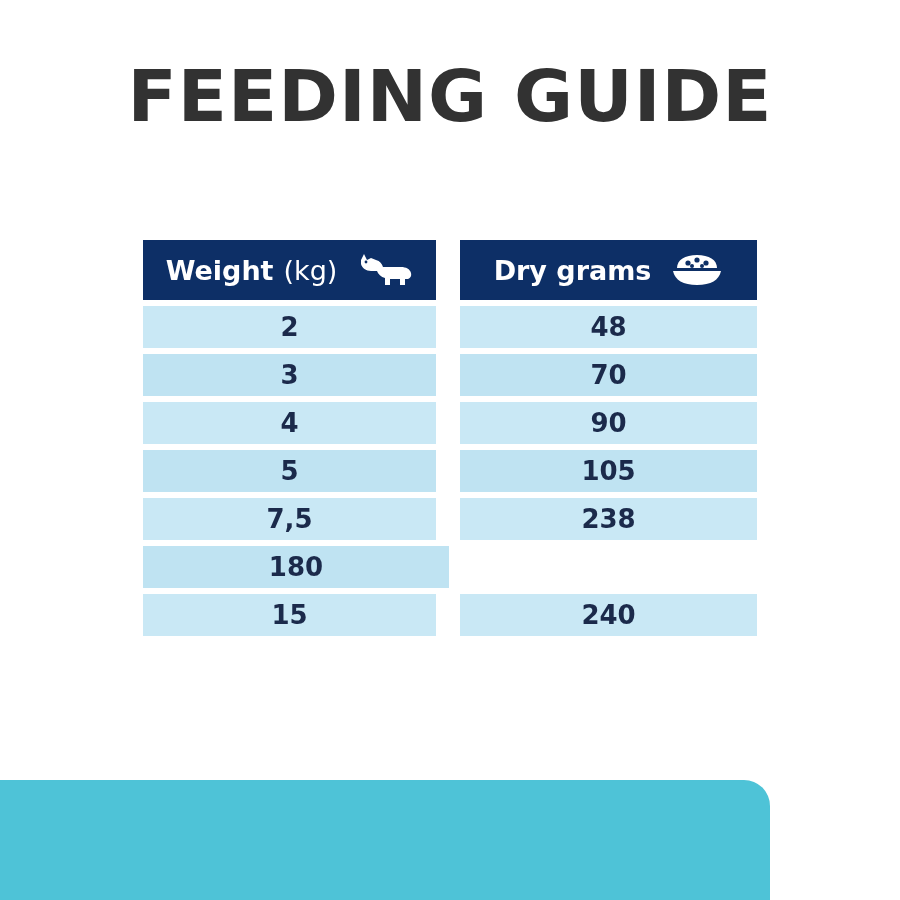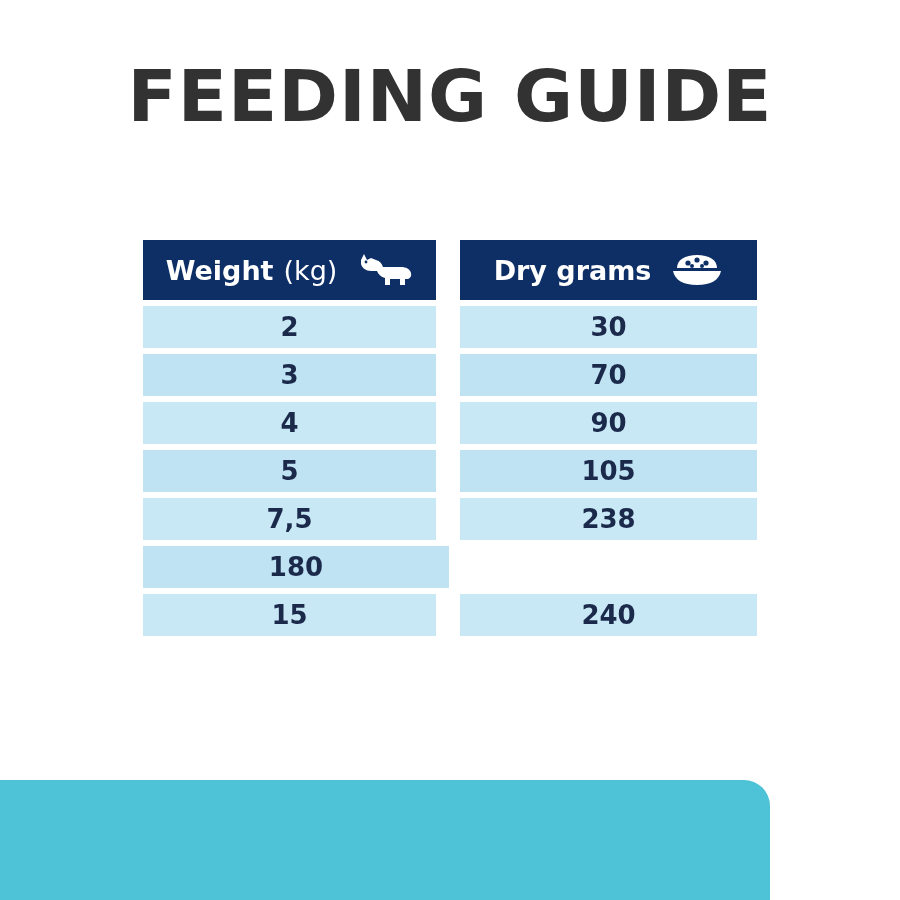--- a/index.html
+++ b/index.html
@@ -131,21 +131,21 @@
             <circle cx="21" cy="14" r="2" fill="#0d2f66"></circle>
             <circle cx="31" cy="14" r="2" fill="#0d2f66"></circle>
             <path fill="#ffffff" d="M2 19 L50 19 C48 28 40 33 26 33 C12 33 4 28 2 19 Z"></path>
           </svg>
         </span>
       </div>
     </div>
 
     <div class="row body-row">
       <div class="cell col-left">2</div>
-      <div class="cell col-right">30</div>
+      <div class="cell col-right">48</div>
     </div>
     <div class="row body-row">
       <div class="cell col-left">3</div>
       <div class="cell col-right">70</div>
     </div>
     <div class="row body-row">
       <div class="cell col-left">4</div>
       <div class="cell col-right">90</div>
     </div>
     <div class="row body-row">

